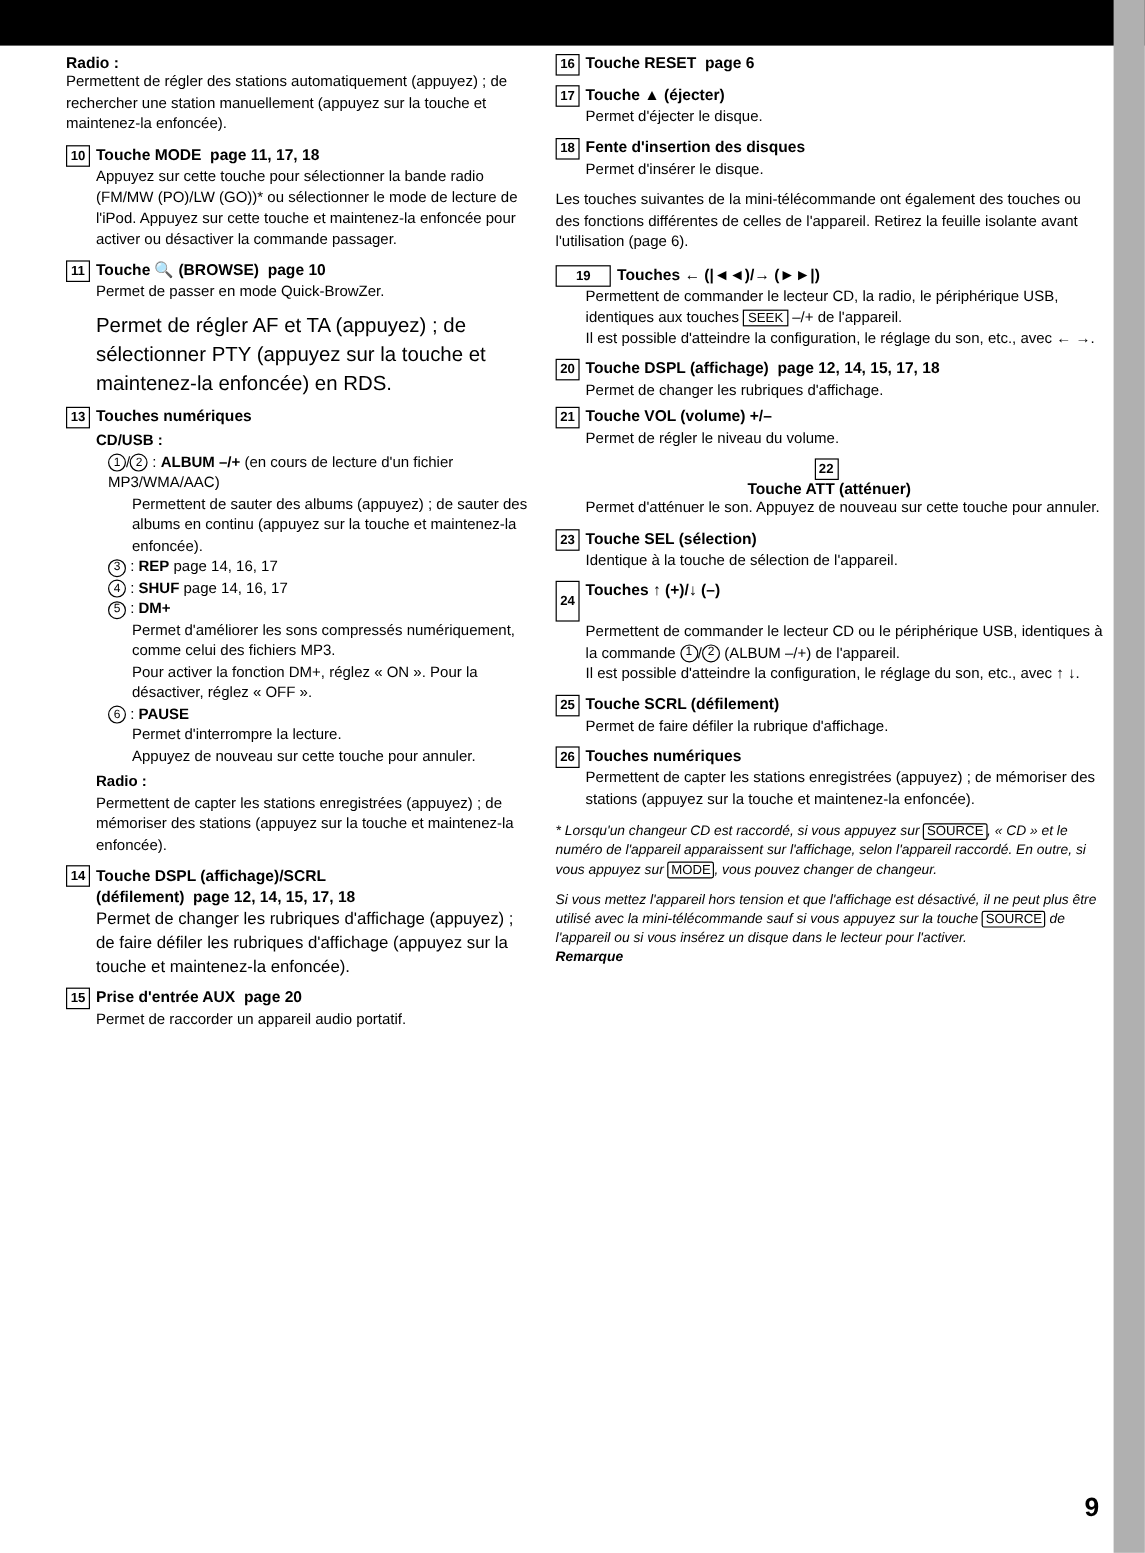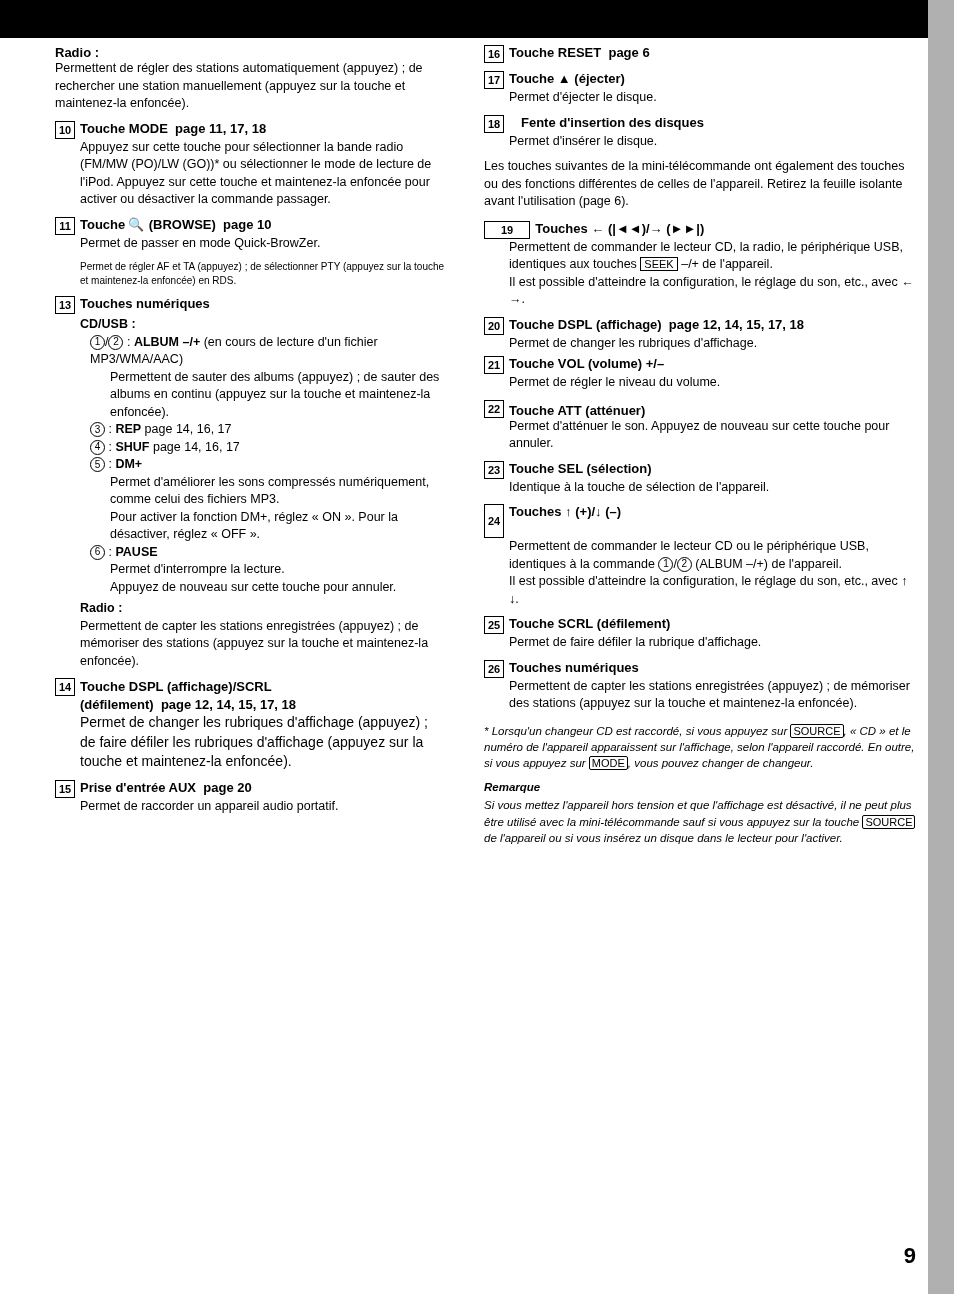--- a/index.html
+++ b/index.html
@@ -23,21 +23,21 @@
 <body>
 
 <div class="page-wrapper">
 
   <div style="position:absolute;top:0;left:0;right:0;height:38px;background:#000;"></div>
 
   <div style="position:absolute;top:0;right:0;width:26px;bottom:0;background:#b0b0b0;"></div>
 
   <div style="position:absolute;bottom:25px;right:38px;font-size:22px;font-weight:bold;">9</div>
 
-  <div style="position:absolute;top:45px;left:55px;right:35px;bottom:0;display:flex;gap:39px;">
+  <div style="position:absolute;top:45px;left:55px;right:35px;bottom:0;display:flex;gap:18px;">
 
     <div style="width:390px;flex-shrink:0;">
 
       <div style="margin-bottom:8px;">
         <div style="font-weight:bold;font-size:13px;">Radio :</div>
         <div style="font-size:12.5px;line-height:1.4;">Permettent de régler des stations automatiquement (appuyez) ; de rechercher une station manuellement (appuyez sur la touche et maintenez-la enfoncée).</div>
       </div>
 
       <div style="margin-bottom:8px;">
         <div style="display:flex;align-items:flex-start;">
@@ -49,21 +49,21 @@
 
       <div style="margin-bottom:8px;">
         <div style="display:flex;align-items:flex-start;">
           <span style="display:inline-flex;align-items:center;justify-content:center;min-width:20px;height:18px;border:1.5px solid #000;font-size:11px;font-weight:bold;margin-right:5px;flex-shrink:0;padding:0 2px;">11</span>
           <span style="font-weight:bold;font-size:13px;">Touche 🔍&nbsp;(BROWSE)&nbsp;&nbsp;page 10</span>
         </div>
         <div style="padding-left:25px;font-size:12.5px;line-height:1.4;">Permet de passer en mode Quick-BrowZer.</div>
       </div>
 
       <div style="margin-bottom:8px;">
-        <div style="padding-left:25px;font-size:10px;line-height:1.4;">Permet de régler AF et TA (appuyez) ; de sélectionner PTY (appuyez sur la touche et maintenez-la enfoncée) en RDS.</div>
+        <div style="padding-left:25px;font-size:17px;line-height:1.4;">Permet de régler AF et TA (appuyez) ; de sélectionner PTY (appuyez sur la touche et maintenez-la enfoncée) en RDS.</div>
       </div>
 
       <div style="margin-bottom:8px;">
         <div style="display:flex;align-items:flex-start;">
           <span style="display:inline-flex;align-items:center;justify-content:center;min-width:20px;height:18px;border:1.5px solid #000;font-size:11px;font-weight:bold;margin-right:5px;flex-shrink:0;padding:0 2px;">13</span>
           <span style="font-weight:bold;font-size:13px;">Touches numériques</span>
         </div>
         <div style="padding-left:25px;font-size:12.5px;line-height:1.4;">
           <div style="font-weight:bold;margin-top:2px;">CD/USB :</div>
           <div style="margin-left:10px;">
@@ -125,21 +125,21 @@
         <div style="display:flex;align-items:flex-start;">
           <span style="display:inline-flex;align-items:center;justify-content:center;min-width:20px;height:18px;border:1.5px solid #000;font-size:11px;font-weight:bold;margin-right:5px;flex-shrink:0;padding:0 2px;">17</span>
           <span style="font-weight:bold;font-size:13px;">Touche ▲ (éjecter)</span>
         </div>
         <div style="padding-left:25px;font-size:12.5px;line-height:1.4;">Permet d'éjecter le disque.</div>
       </div>
 
       <div style="margin-bottom:8px;">
         <div style="display:flex;align-items:flex-start;">
           <span style="display:inline-flex;align-items:center;justify-content:center;min-width:20px;height:18px;border:1.5px solid #000;font-size:11px;font-weight:bold;margin-right:5px;flex-shrink:0;padding:0 2px;">18</span>
-          <span style="font-weight:bold;font-size:13px;margin-left:12px;">Fente d'insertion des disques</span>
+          <span style="font-weight:bold;font-size:13px;">Fente d'insertion des disques</span>
         </div>
         <div style="padding-left:25px;font-size:12.5px;line-height:1.4;">Permet d'insérer le disque.</div>
       </div>
 
       <div style="margin-bottom:10px;margin-top:6px;font-size:12.5px;line-height:1.4;">Les touches suivantes de la mini-télécommande ont également des touches ou des fonctions différentes de celles de l'appareil. Retirez la feuille isolante avant l'utilisation (page 6).</div>
 
       <div style="margin-bottom:8px;">
         <div style="display:flex;align-items:flex-start;">
           <span style="display:inline-flex;align-items:center;justify-content:center;min-width:20px;height:18px;border:1.5px solid #000;font-size:11px;font-weight:bold;margin-right:5px;flex-shrink:0;padding:0 16px;">19</span>
           <span style="font-weight:bold;font-size:13px;">Touches ← (|◄◄)/→ (►►|)</span>
@@ -160,21 +160,21 @@
 
       <div style="margin-bottom:8px;">
         <div style="display:flex;align-items:flex-start;">
           <span style="display:inline-flex;align-items:center;justify-content:center;min-width:20px;height:18px;border:1.5px solid #000;font-size:11px;font-weight:bold;margin-right:5px;flex-shrink:0;padding:0 2px;">21</span>
           <span style="font-weight:bold;font-size:13px;">Touche VOL (volume) +/–</span>
         </div>
         <div style="padding-left:25px;font-size:12.5px;line-height:1.4;">Permet de régler le niveau du volume.</div>
       </div>
 
       <div style="margin-bottom:8px;">
-        <div style="display:flex;align-items:flex-end;">
+        <div style="display:flex;align-items:center;flex-direction:column;">
           <span style="display:inline-flex;align-items:center;justify-content:center;min-width:20px;height:18px;border:1.5px solid #000;font-size:11px;font-weight:bold;margin-right:5px;flex-shrink:0;padding:0 2px;">22</span>
           <span style="font-weight:bold;font-size:13px;">Touche ATT (atténuer)</span>
         </div>
         <div style="padding-left:25px;font-size:12.5px;line-height:1.4;">Permet d'atténuer le son. Appuyez de nouveau sur cette touche pour annuler.</div>
       </div>
 
       <div style="margin-bottom:8px;">
         <div style="display:flex;align-items:flex-start;">
           <span style="display:inline-flex;align-items:center;justify-content:center;min-width:20px;height:18px;border:1.5px solid #000;font-size:11px;font-weight:bold;margin-right:5px;flex-shrink:0;padding:0 2px;">23</span>
           <span style="font-weight:bold;font-size:13px;">Touche SEL (sélection)</span>
@@ -207,22 +207,22 @@
           <span style="font-weight:bold;font-size:13px;">Touches numériques</span>
         </div>
         <div style="padding-left:25px;font-size:12.5px;line-height:1.4;">Permettent de capter les stations enregistrées (appuyez) ; de mémoriser des stations (appuyez sur la touche et maintenez-la enfoncée).</div>
       </div>
 
       <div style="font-size:11.5px;line-height:1.4;font-style:italic;margin-bottom:8px;">
         * Lorsqu'un changeur CD est raccordé, si vous appuyez sur <span style="border:1px solid #000;padding:0 2px;font-style:normal;font-size:11px;border-radius:2px;">SOURCE</span>, « CD » et le numéro de l'appareil apparaissent sur l'affichage, selon l'appareil raccordé. En outre, si vous appuyez sur <span style="border:1px solid #000;padding:0 2px;font-style:normal;font-size:11px;border-radius:2px;">MODE</span>, vous pouvez changer de changeur.
       </div>
 
       <div style="font-size:11.5px;line-height:1.4;">
-        <div style="font-weight:bold;font-style:italic;margin-bottom:2px;">Remarque</div>
         <div style="font-style:italic;">
           Si vous mettez l'appareil hors tension et que l'affichage est désactivé, il ne peut plus être utilisé avec la mini-télécommande sauf si vous appuyez sur la touche <span style="border:1px solid #000;padding:0 2px;font-style:normal;font-size:11px;border-radius:2px;">SOURCE</span> de l'appareil ou si vous insérez un disque dans le lecteur pour l'activer.
         </div>
+        <div style="font-weight:bold;font-style:italic;margin-bottom:2px;">Remarque</div>
       </div>
 
     </div>
   </div>
 
 </div>
 
 </body></html>

